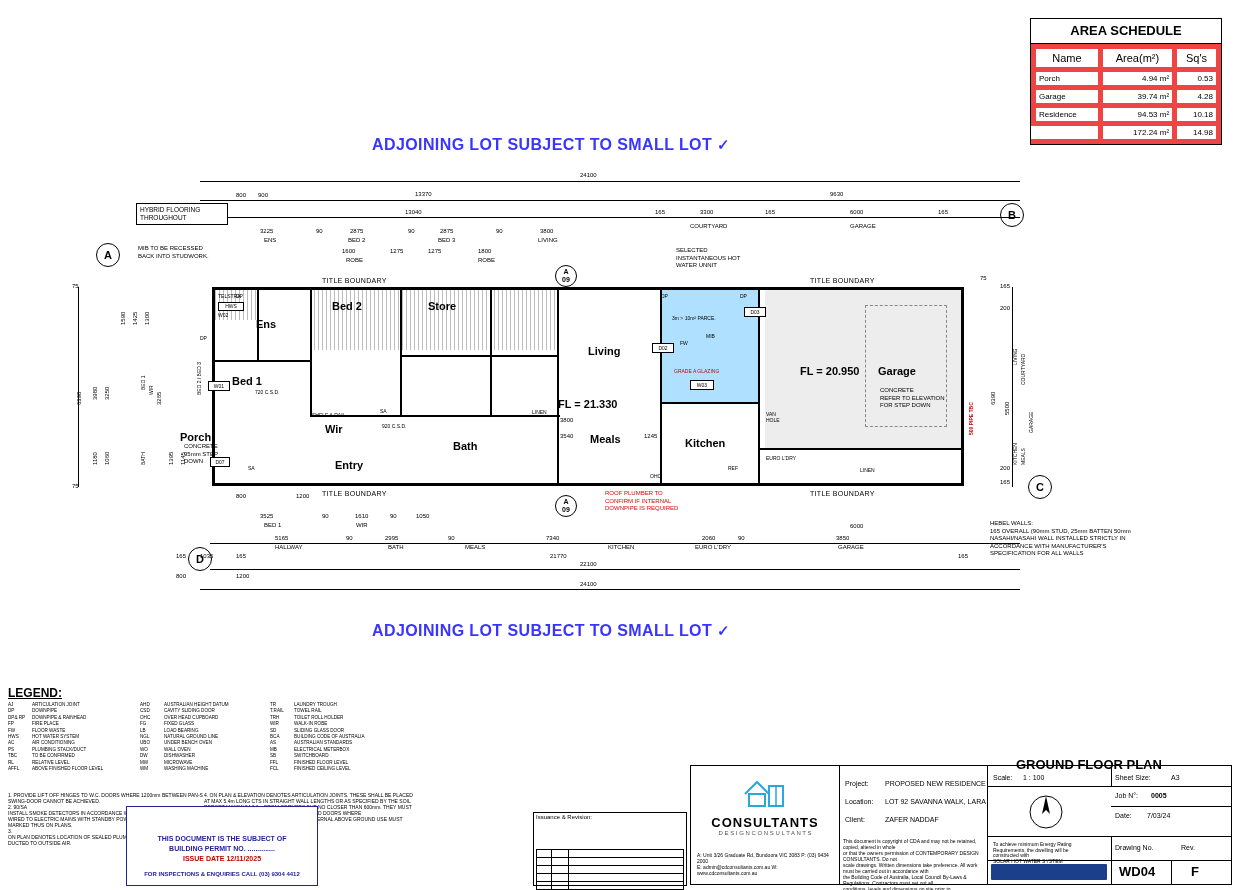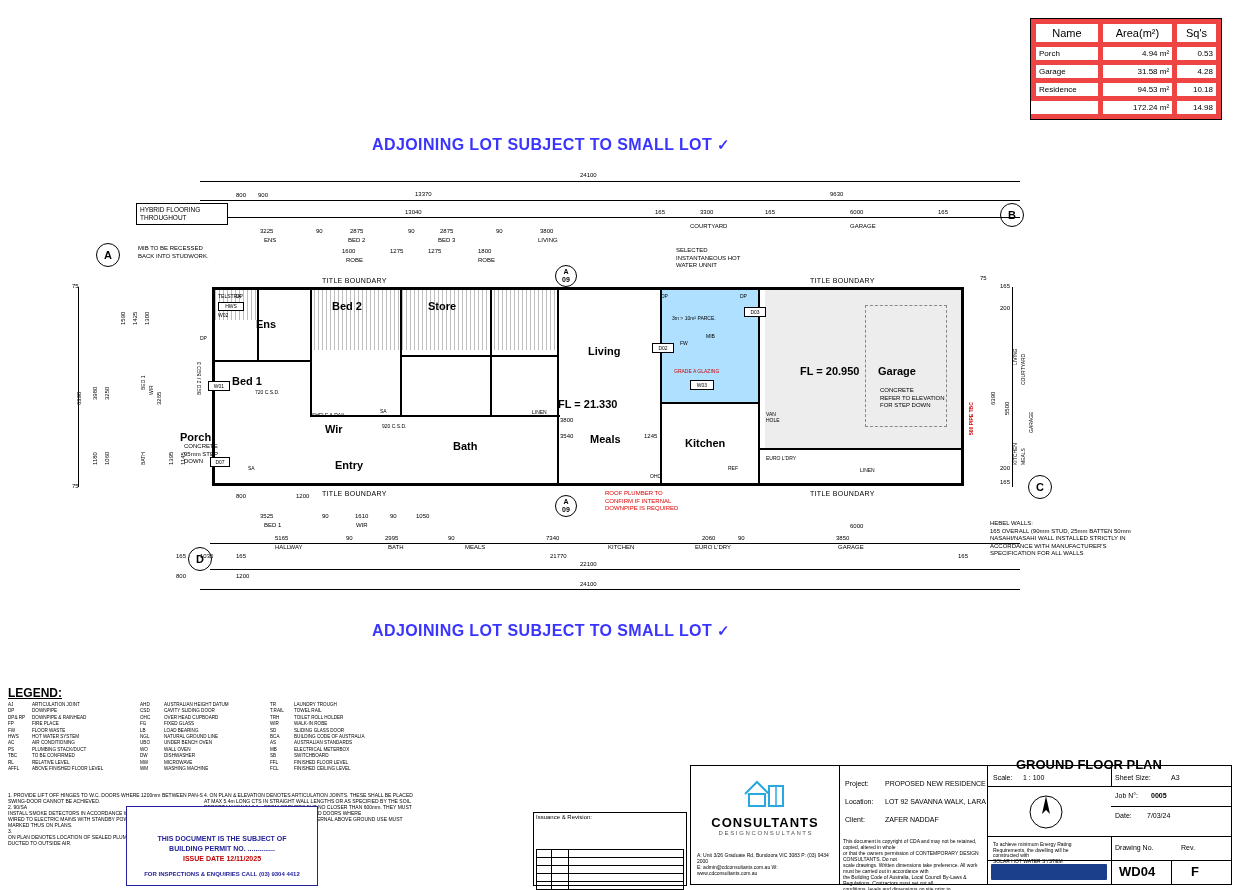--- a/index.html
+++ b/index.html
@@ -62,35 +62,36 @@
 
   #stamp{left:126px;top:806px;width:190px;height:78px;border:1.5px solid #23229c;background:#fff;}
   #rev{left:533px;top:812px;width:152px;height:72px;border:1px solid #000;background:#fff;}
   #rev table{border-collapse:collapse;width:100%;}
   #rev td{border:.5px solid #000;font-size:3.4px;height:5px;}
 </style>
 </head>
 <body>
 
 <div id="area-schedule" class="abs">
+  <div class="hdr">AREA SCHEDULE</div>
   <table>
     <tbody>
         <tr>
       <th>Name</th>
       <th>Area(m²)</th>
       <th>Sq's</th>
     </tr>
     <tr>
       <td class="nm">Porch</td>
       <td class="num">4.94 m²</td>
       <td class="num">0.53</td>
     </tr>
     <tr>
       <td class="nm">Garage</td>
-      <td class="num">31.58 m²</td>
+      <td class="num">39.74 m²</td>
       <td class="num">4.28</td>
     </tr>
     <tr>
       <td class="nm">Residence</td>
       <td class="num">94.53 m²</td>
       <td class="num">10.18</td>
     </tr>
     <tr class="total">
       <td class="nm"></td>
       <td class="num">172.24 m²</td>

